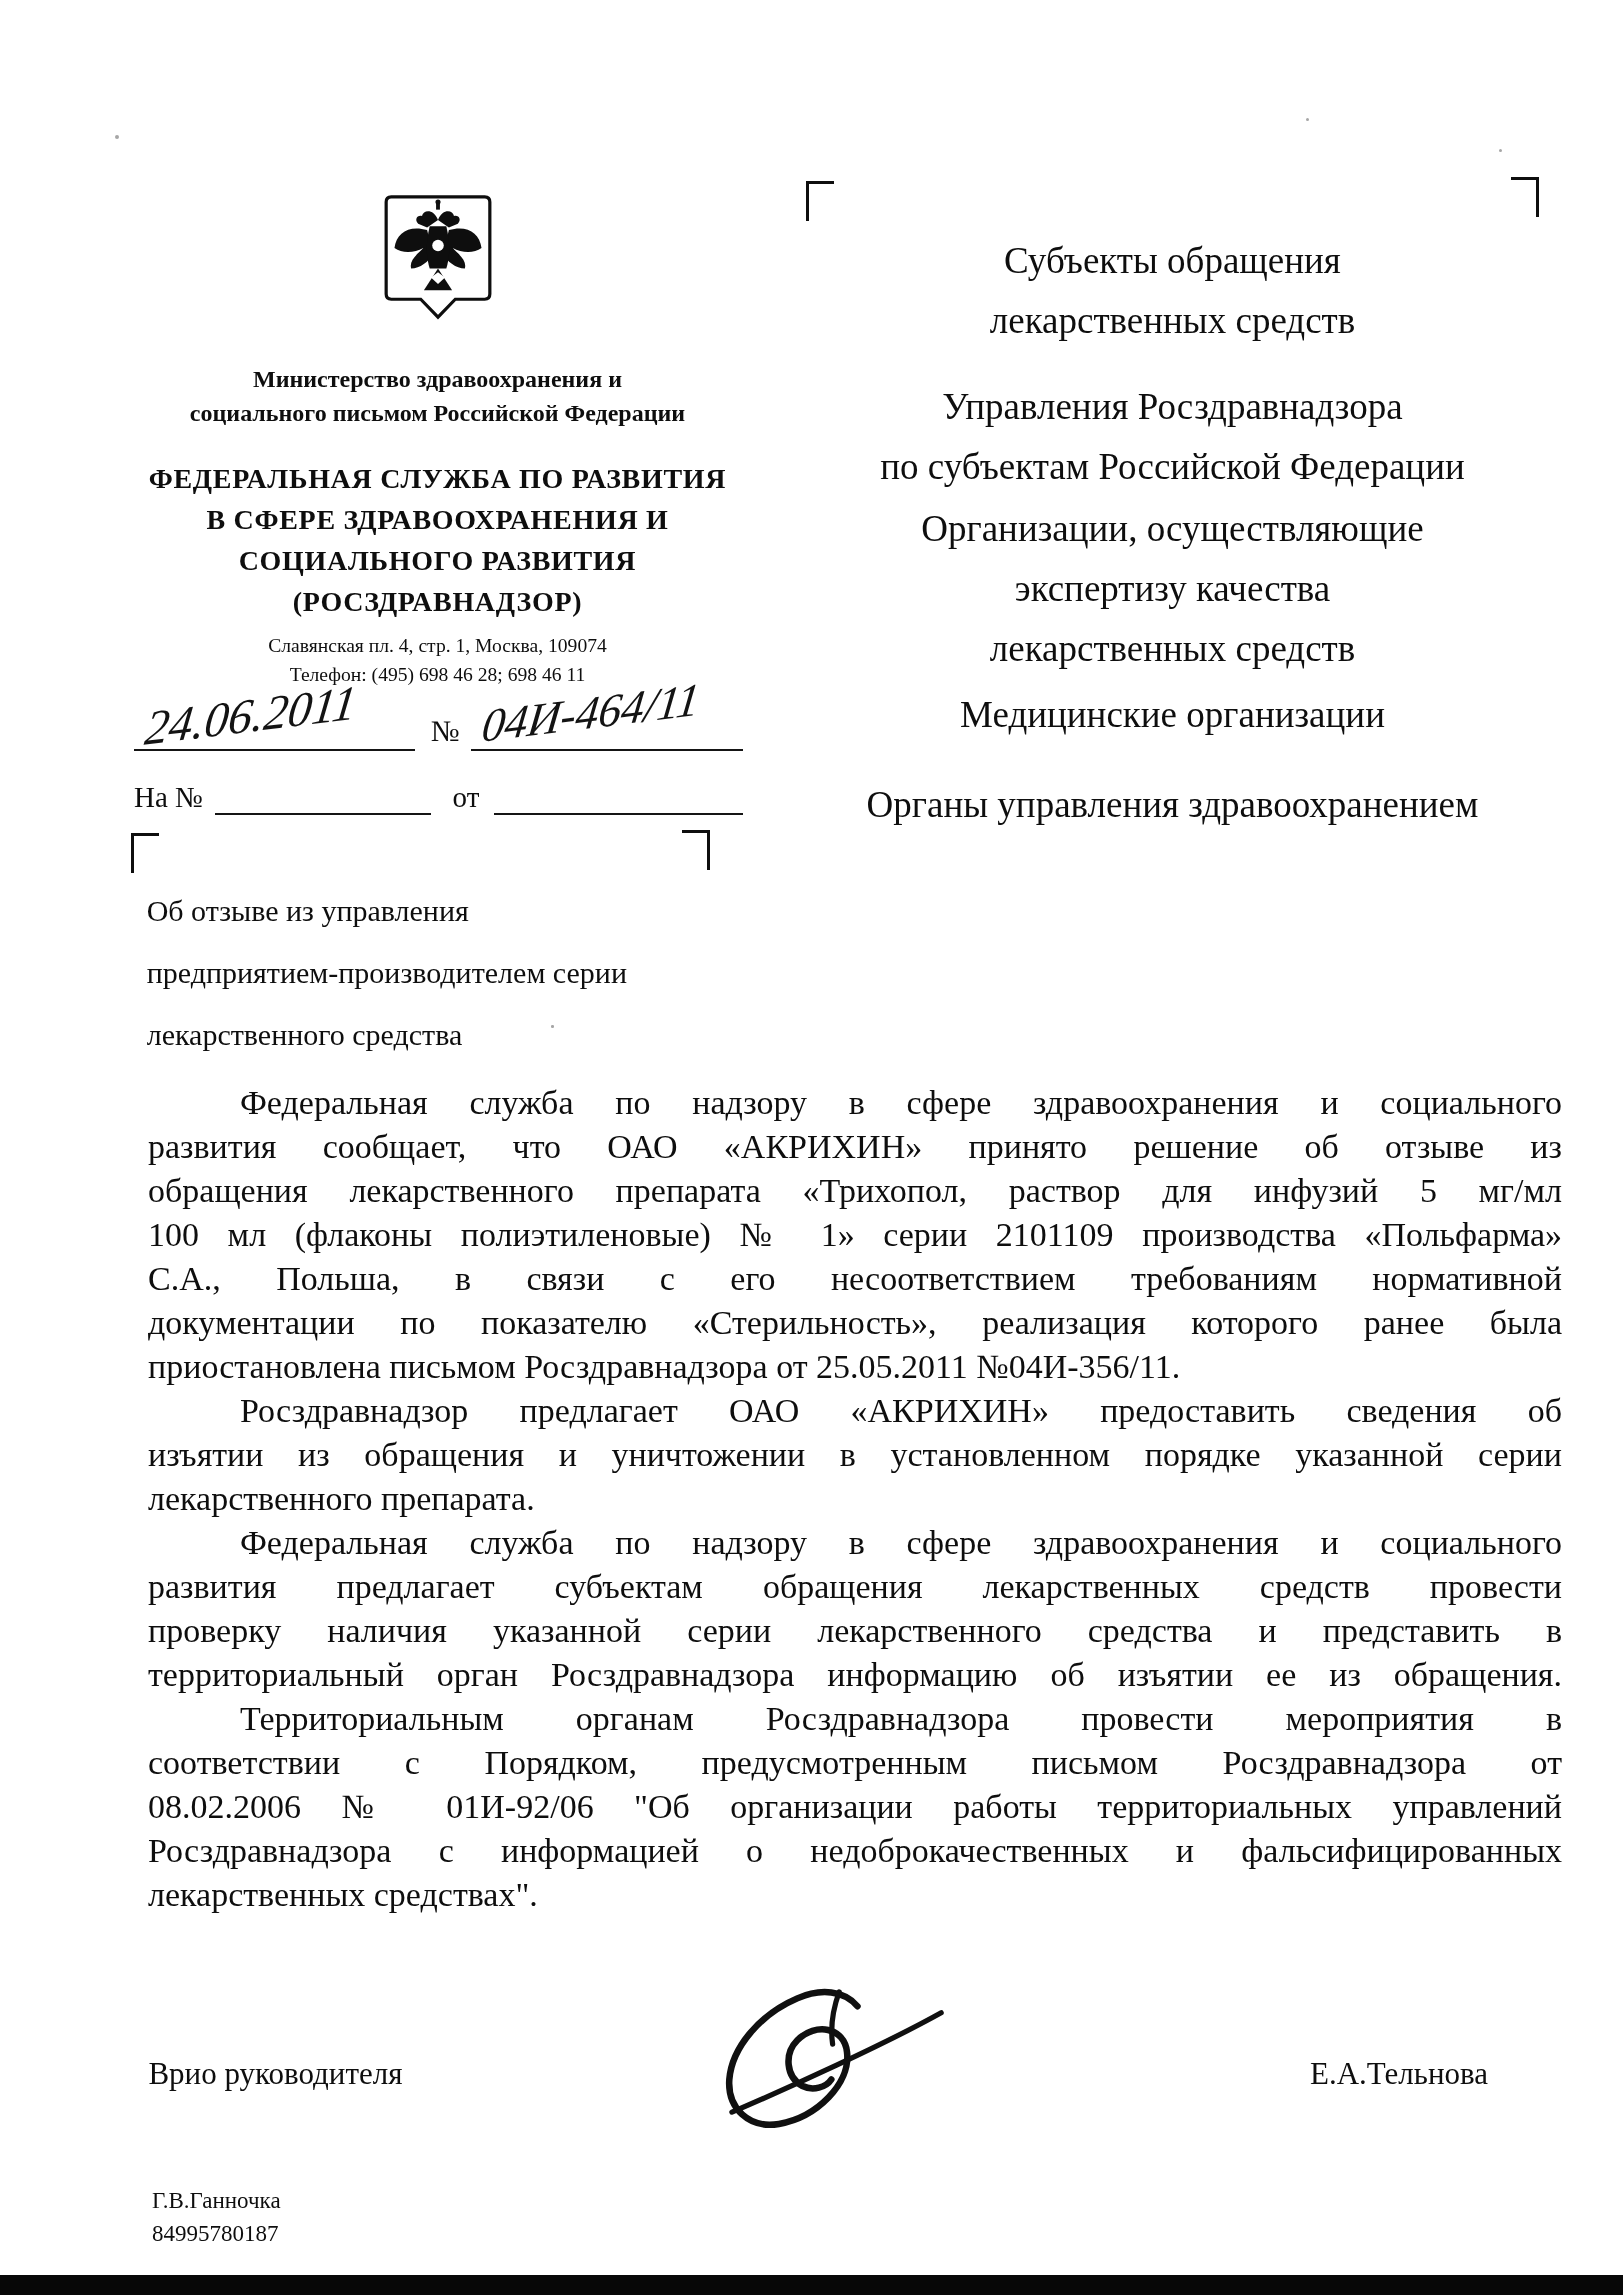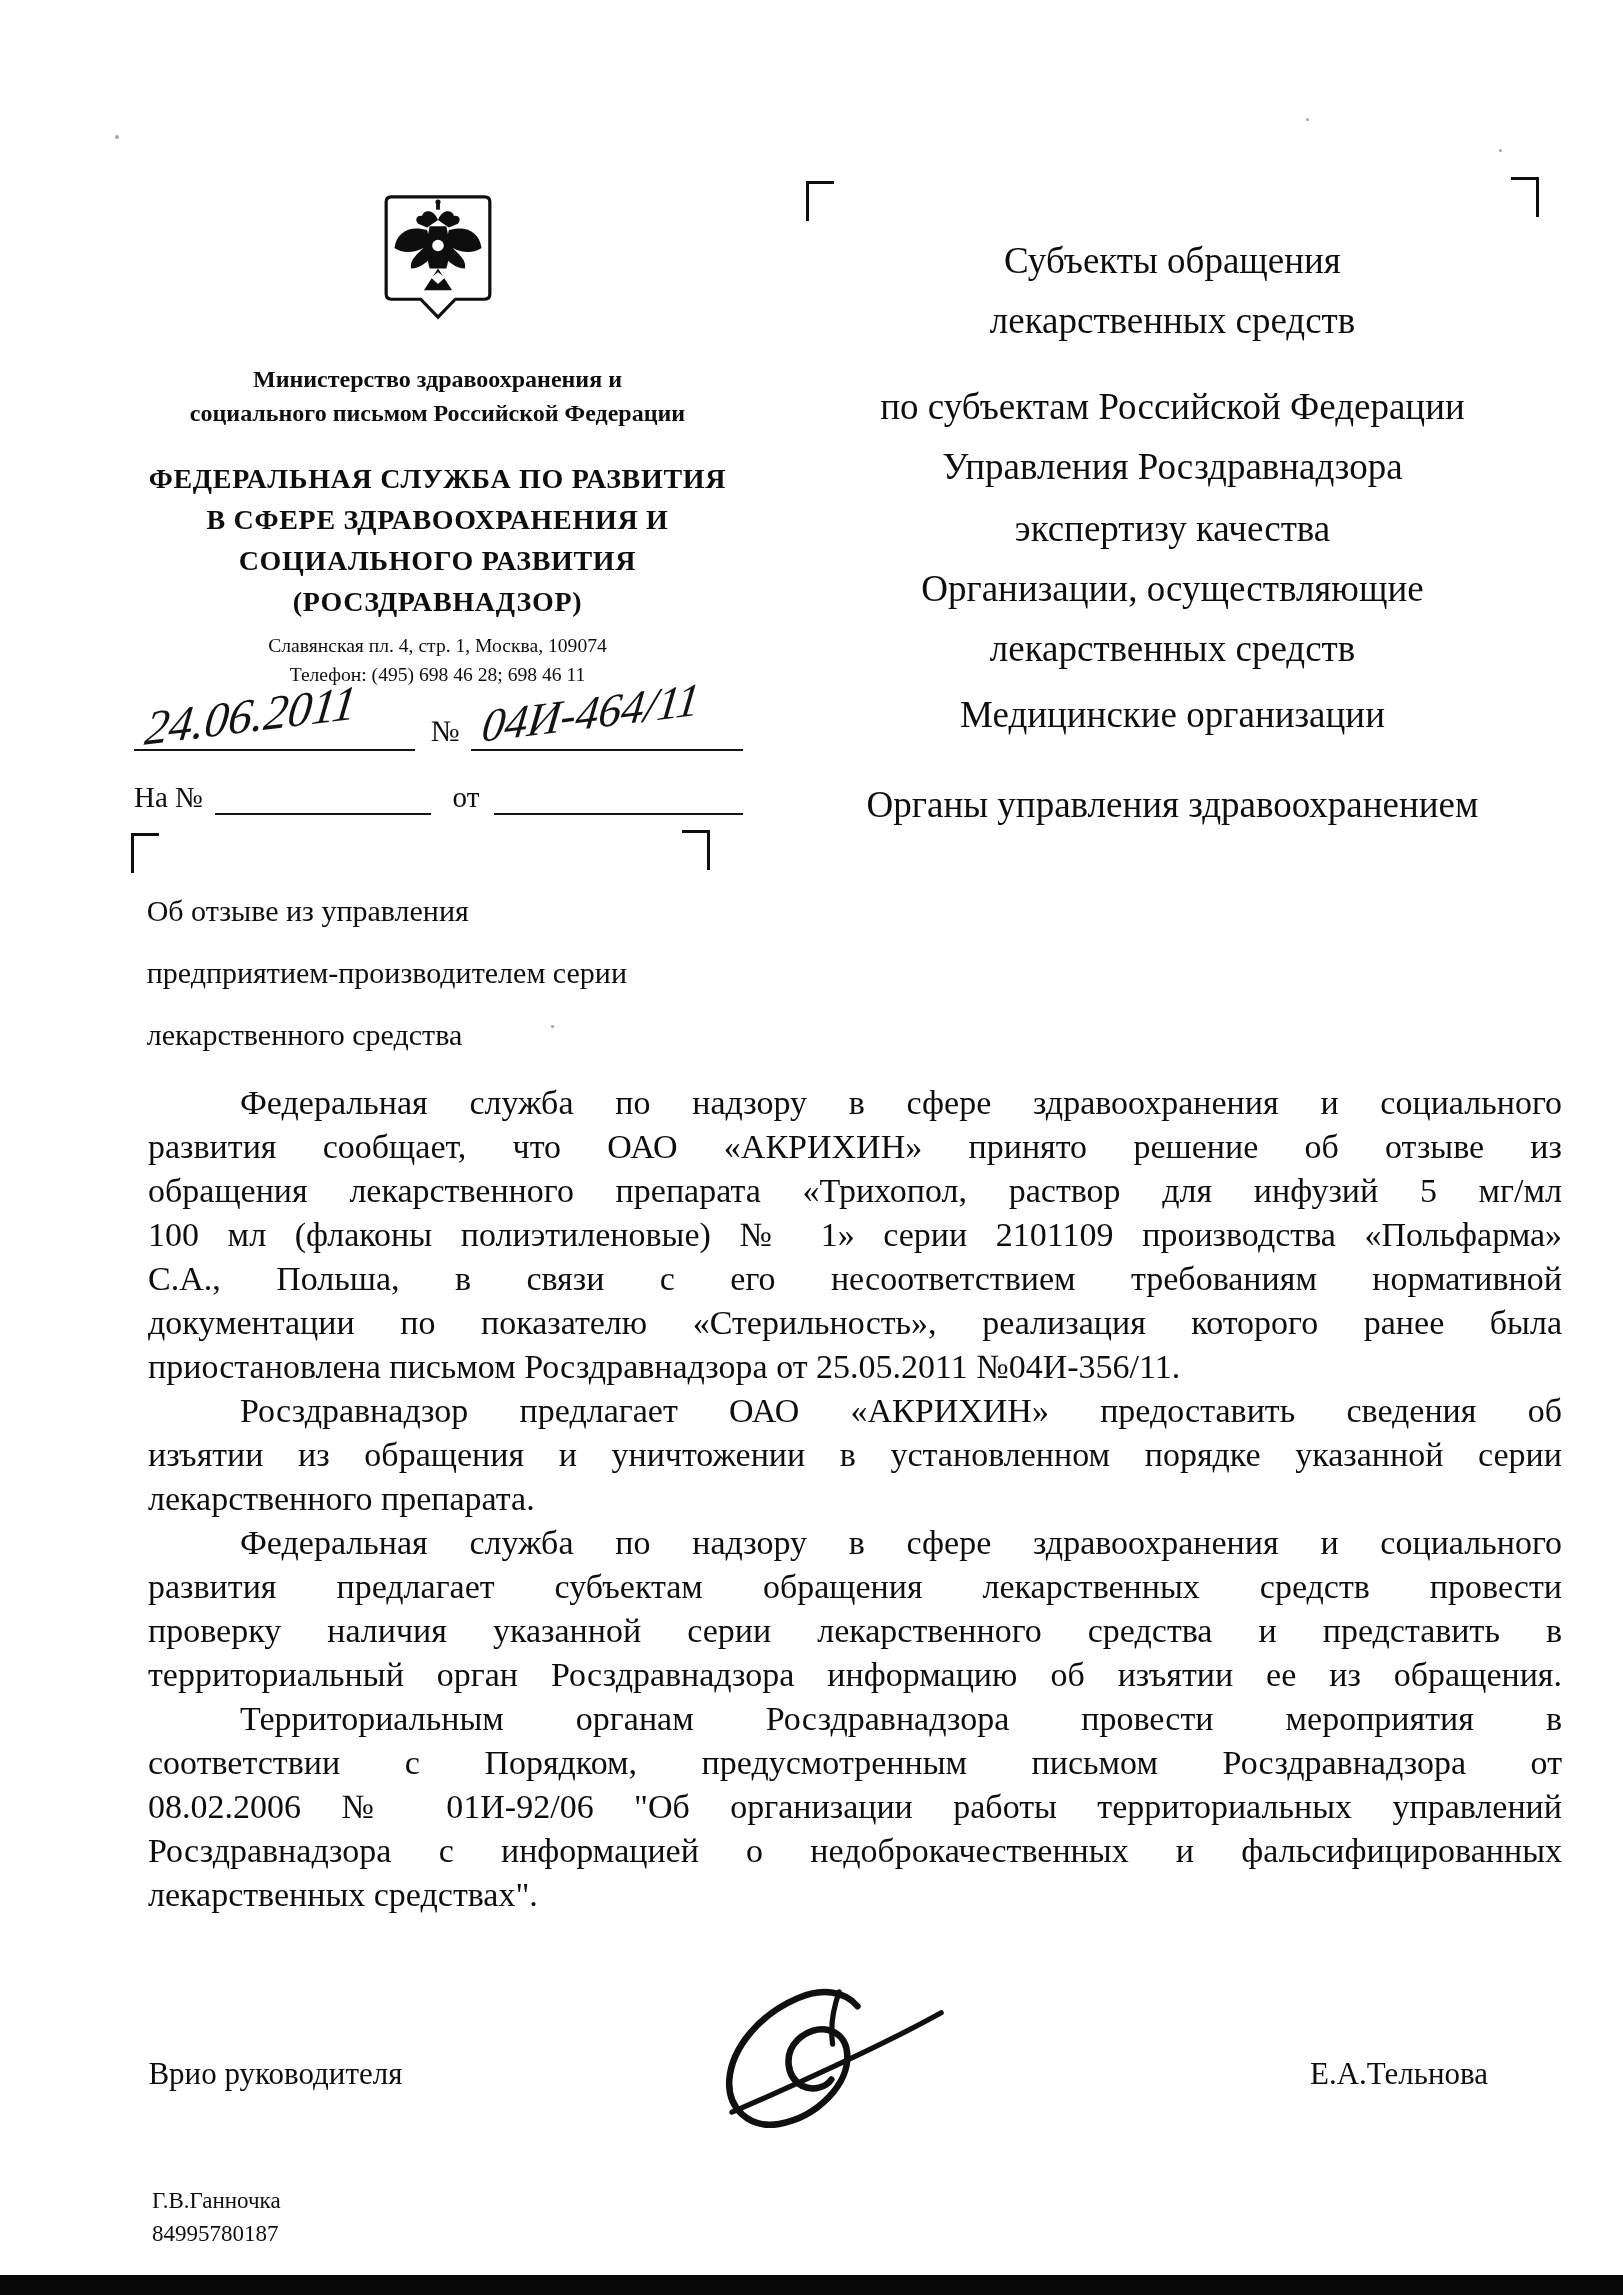--- a/index.html
+++ b/index.html
@@ -122,26 +122,26 @@
   </div>
 
   <div class="recipients">
     <span class="crn tl" style="left:0;top:0;"></span>
     <span class="crn tr" style="right:0;top:-3.9px;"></span>
     <div class="rec-group rg1">
       <div>Субъекты обращения</div>
       <div>лекарственных средств</div>
     </div>
     <div class="rec-group rg2">
+      <div>Управления Росздравнадзора</div>
       <div>по субъектам Российской Федерации</div>
-      <div>Управления Росздравнадзора</div>
     </div>
     <div class="rec-group rg3">
+      <div>Организации, осуществляющие</div>
       <div>экспертизу качества</div>
-      <div>Организации, осуществляющие</div>
       <div>лекарственных средств</div>
     </div>
     <div class="rec-group rg4">
       <div>Медицинские организации</div>
     </div>
     <div class="rec-group rg5">
       <div>Органы управления здравоохранением</div>
     </div>
   </div>
 

